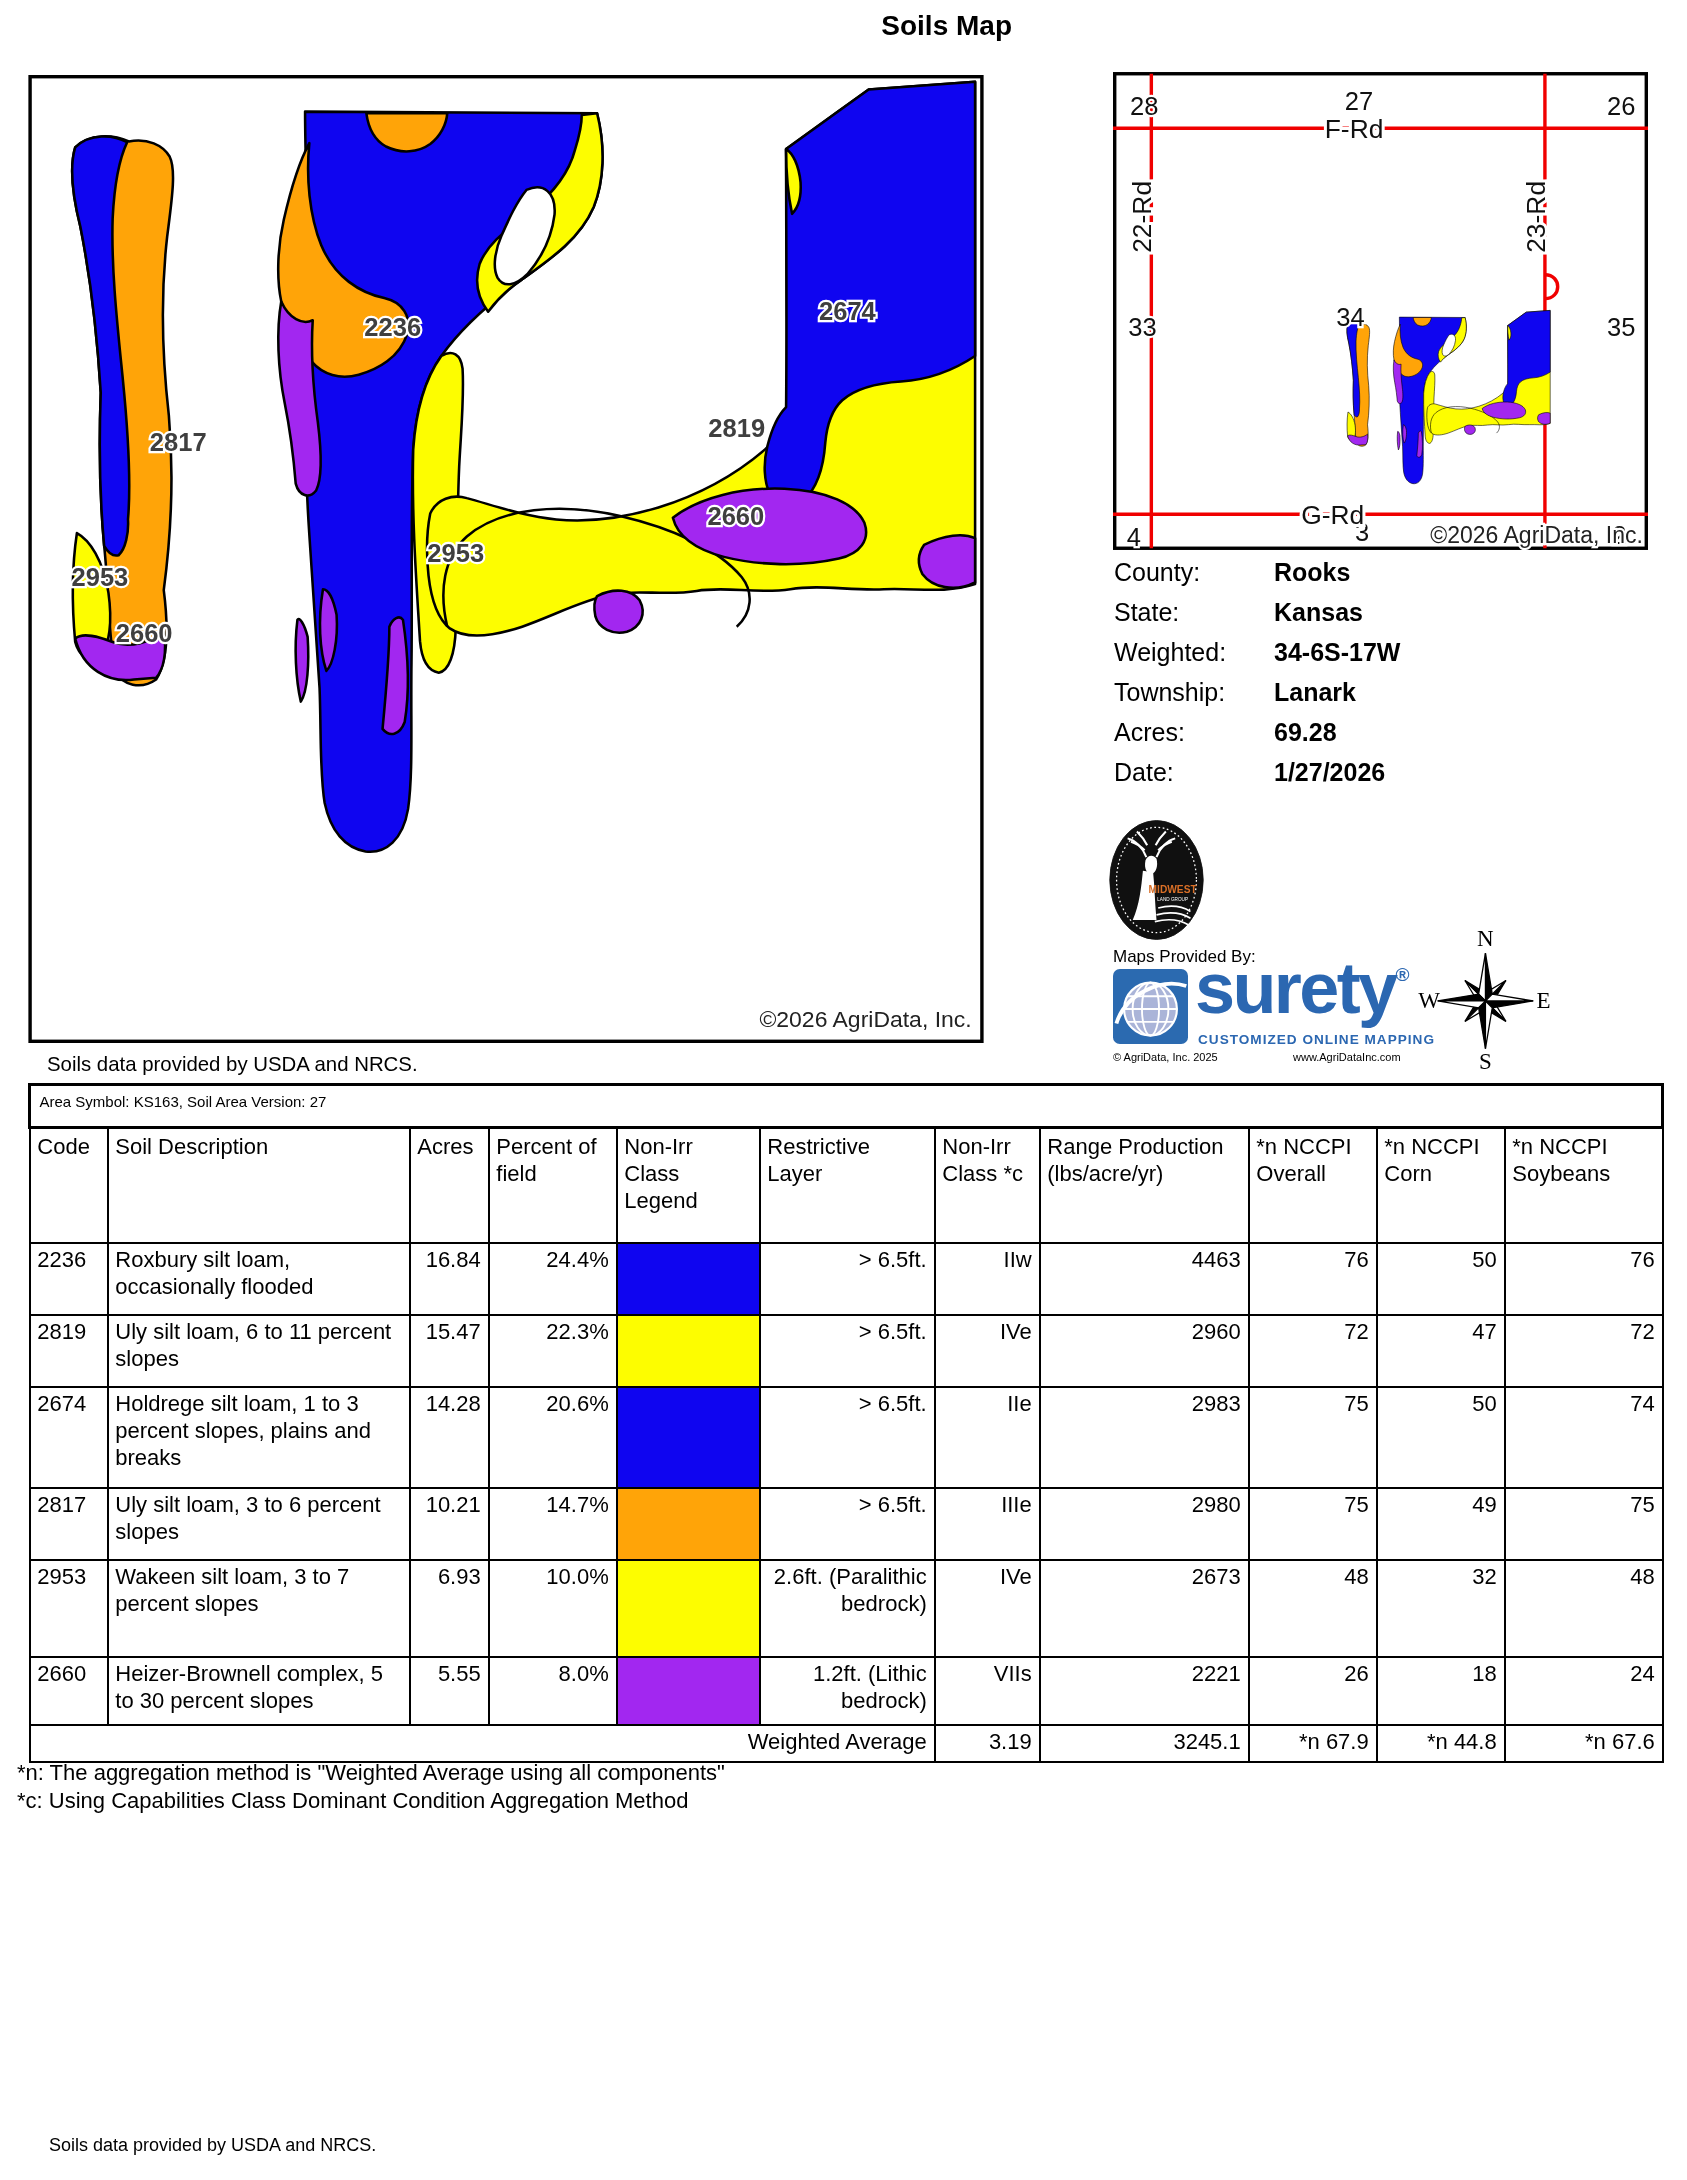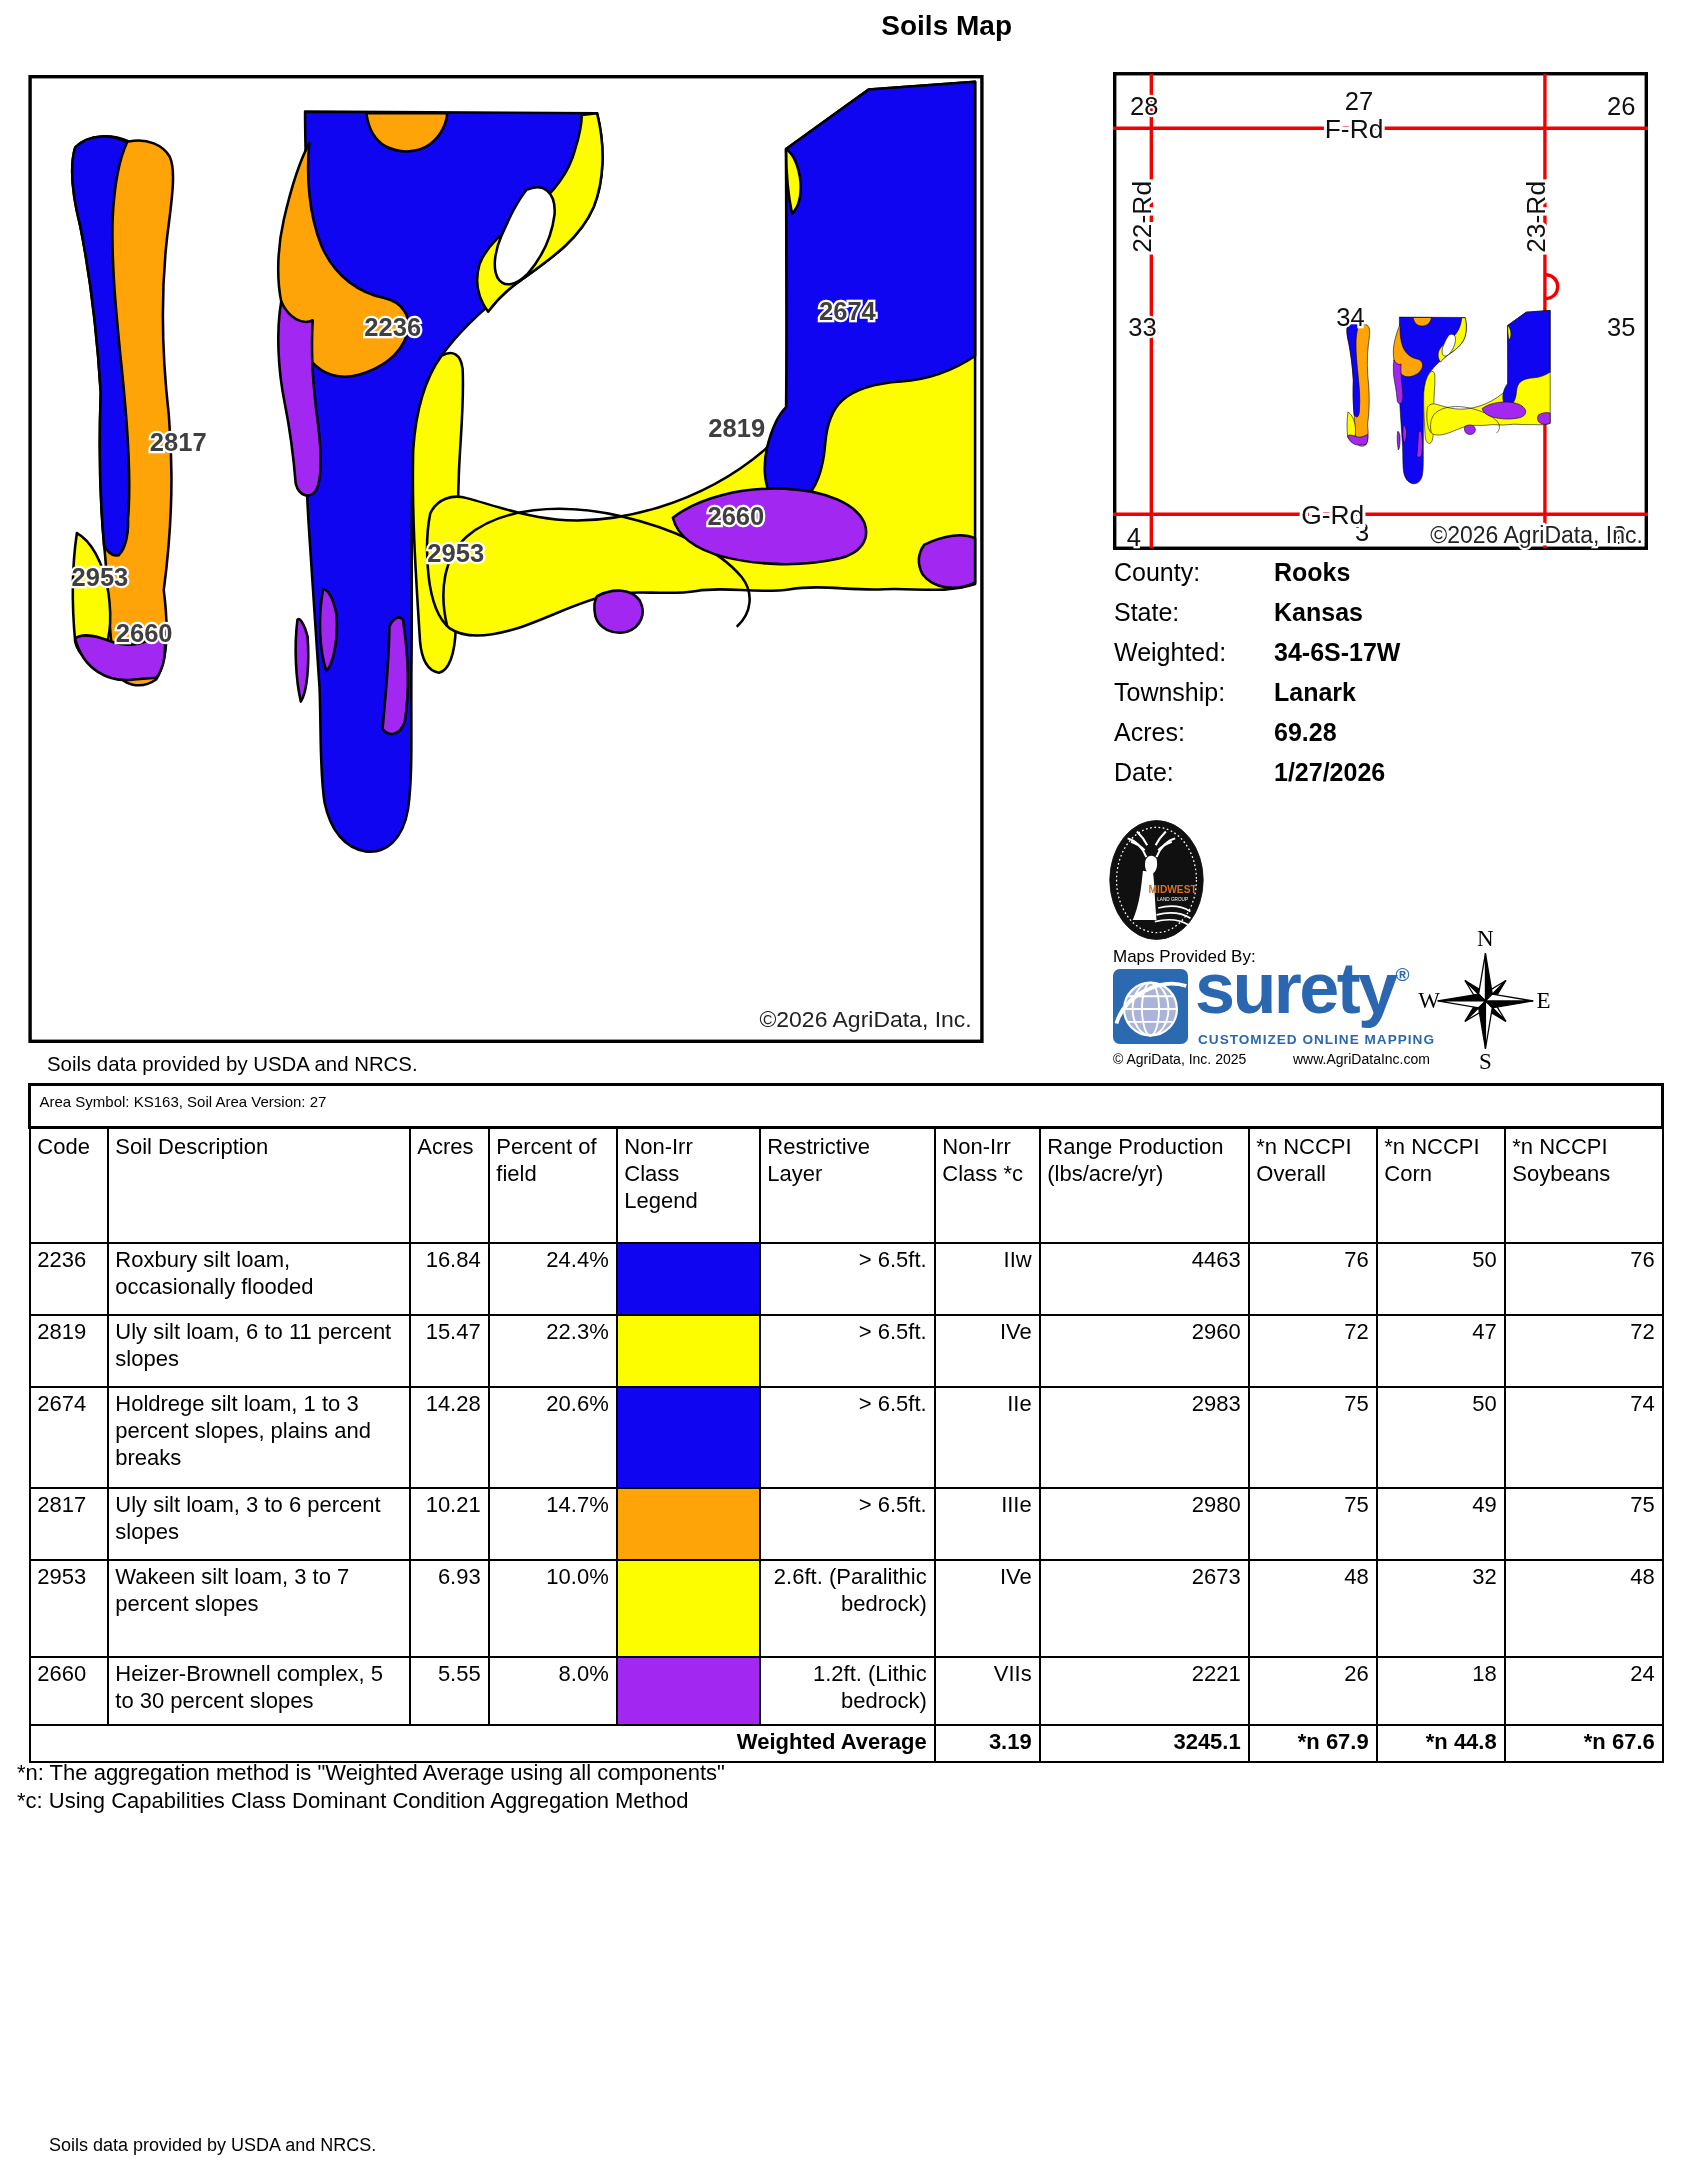--- a/index.html
+++ b/index.html
@@ -32,36 +32,36 @@
   #surety-globe{position:absolute;left:0;top:0;}
   #surety-word{
     position:absolute;left:82px;top:-22px;
     font-size:72px;font-weight:bold;letter-spacing:-2.6px;color:#2b67b1;
   }
   #surety-reg{font-size:19px;vertical-align:32px;letter-spacing:0;}
   #surety-tag{
     position:absolute;left:85px;top:63px;
     font-size:13.6px;font-weight:bold;color:#2b67b1;letter-spacing:1px;
   }
-  #agridata-line{left:1113px;top:1051px;width:358px;font-size:14px;}
+  #agridata-line{left:1113px;top:1051px;width:358px;font-size:11px;}
   #agridata-line .url{position:absolute;left:180px;top:0;}
   #compass{left:1424px;top:931px;overflow:visible;}
   .compass-letter{font-family:"Liberation Serif", serif;font-size:27px;}
   
   #soils-table-wrap{left:28px;top:1083px;}
   table#soils-table{border-collapse:collapse;table-layout:fixed;width:1631px;background:#fff;}
   #soils-table td{
     border:2.6px solid #000;vertical-align:top;font-size:22px;
     padding:3.4px 6.8px;line-height:1.22;overflow:hidden;
   }
   #soils-table td.area{border:3.4px solid #000;font-size:15px;padding:6.8px 8.5px;}
   #soils-table td.hdr{padding:5.1px 6.8px;}
   #soils-table td.num{text-align:right;}
   #soils-table td.legend{padding:0;}
-  #soils-table td.wa{font-weight:bold;text-align:right;}
+  #soils-table td.wa{font-weight:normal;text-align:right;}
   #footnote-1{left:17px;top:1760px;font-size:22px;}
   #footnote-2{left:17px;top:1788px;font-size:22px;}
   
   .soil-label{
     font-family:"Liberation Sans", sans-serif;font-size:30px;font-weight:600;
     fill:#3f3f3f;stroke:#ffffff;stroke-width:5px;paint-order:stroke;text-anchor:middle;
   }
   .map-copy{font-family:"Liberation Sans", sans-serif;font-size:27px;fill:#222;}
   .loc-num{font-family:"Liberation Sans", sans-serif;font-size:30px;fill:#111;
     stroke:#fff;stroke-width:5px;paint-order:stroke;}

